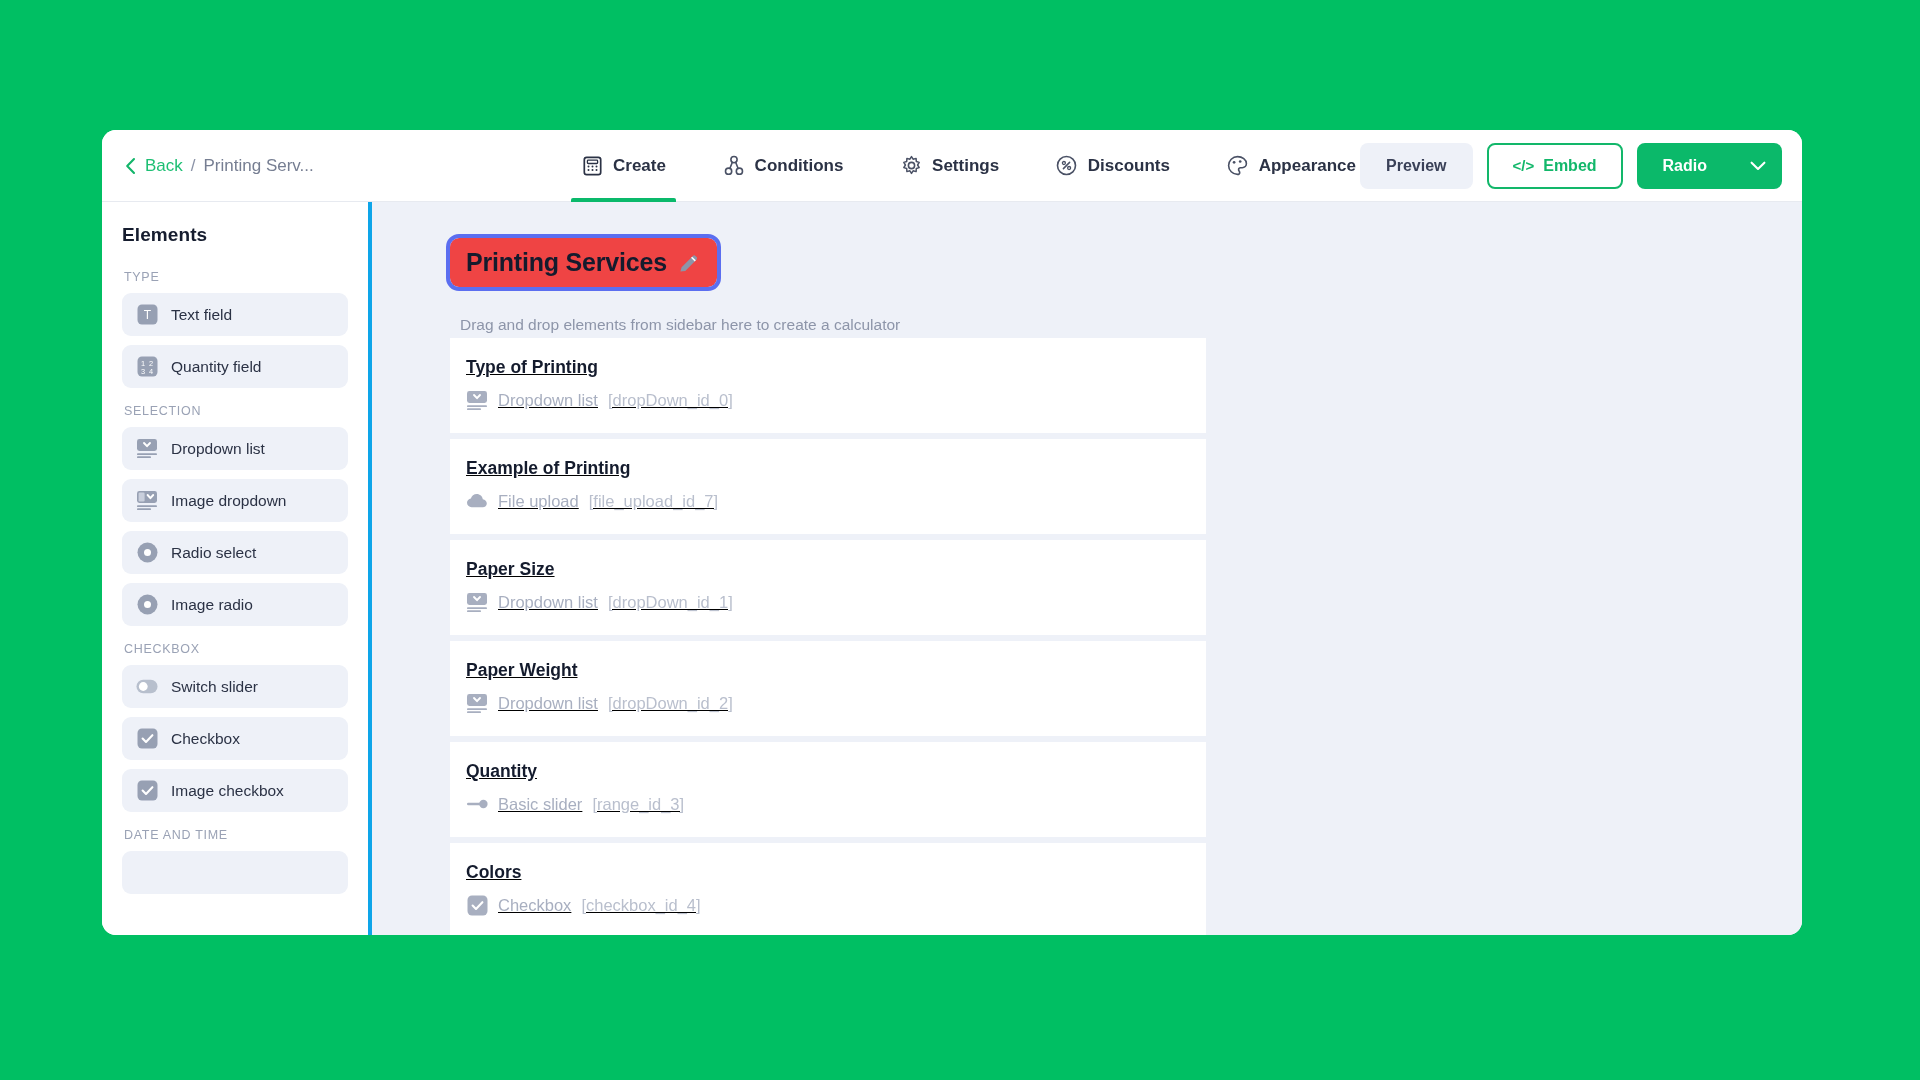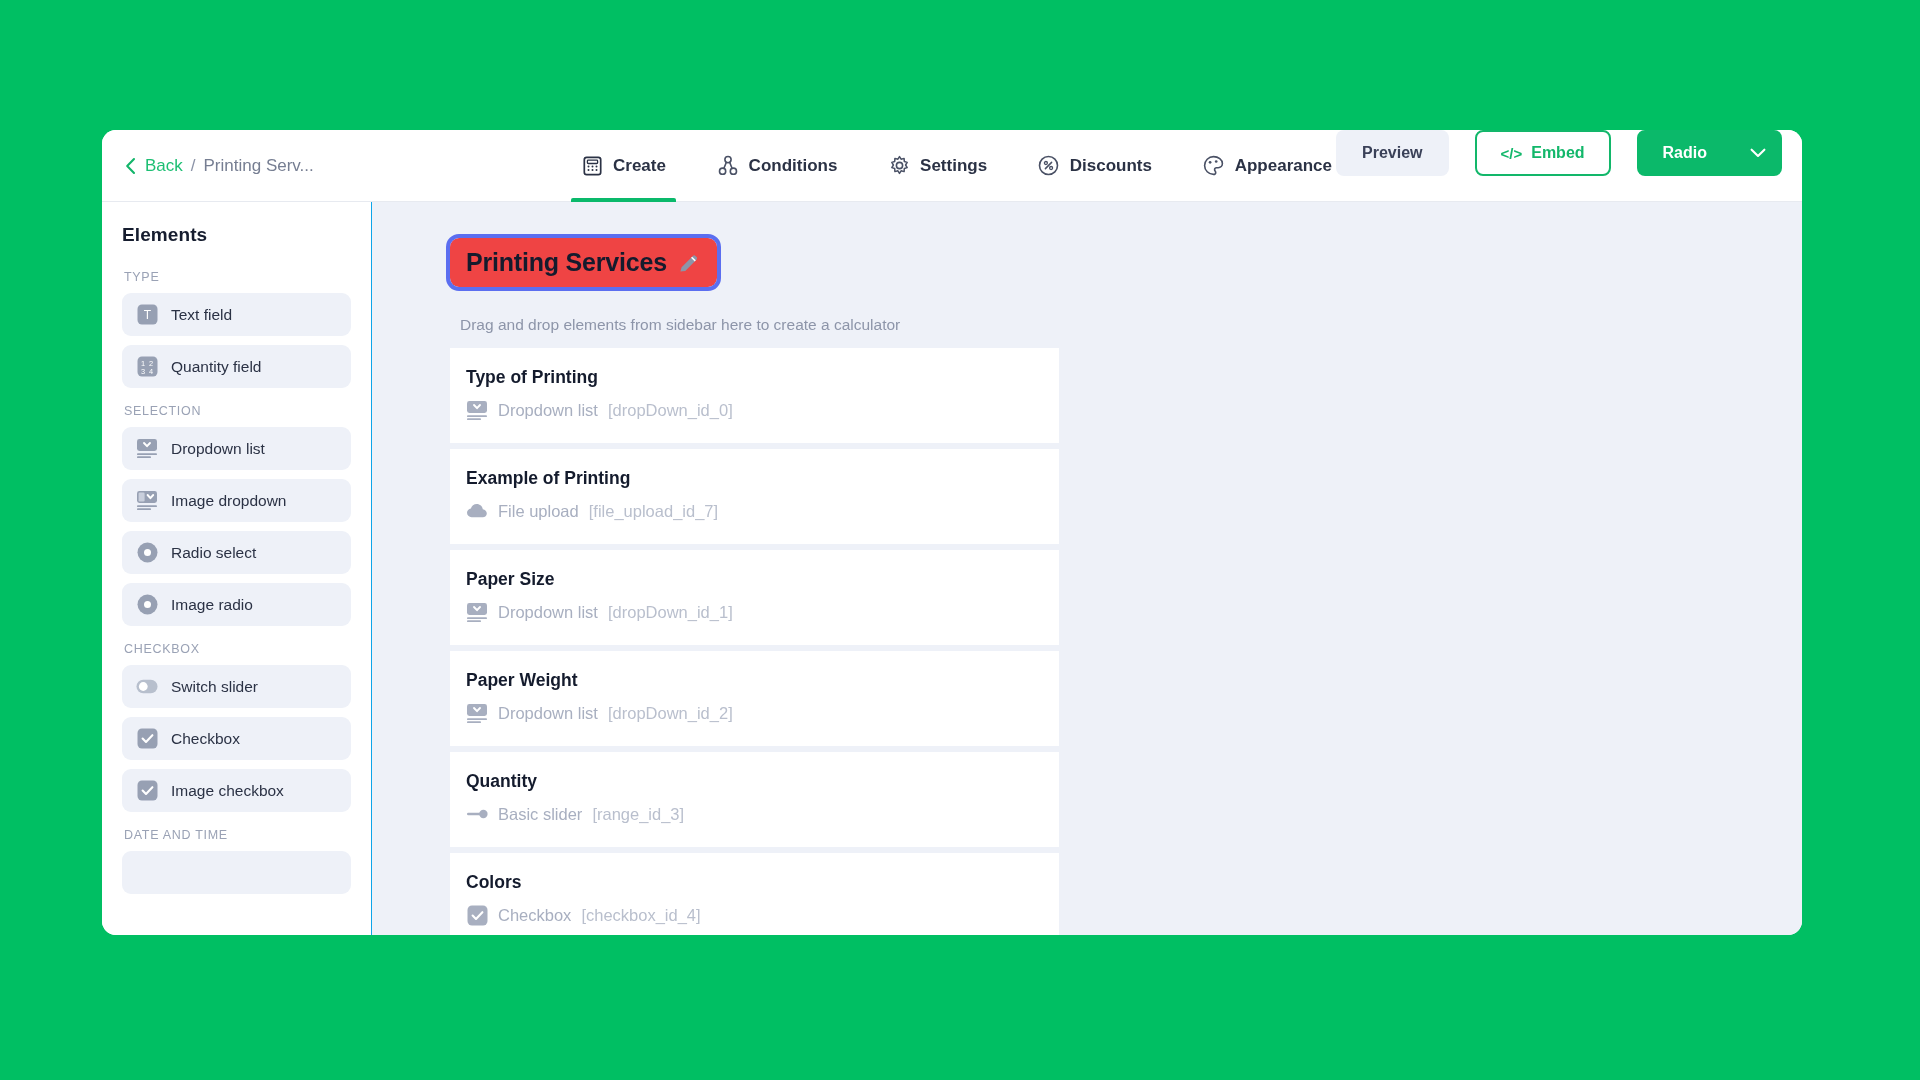--- a/index.html
+++ b/index.html
@@ -89,22 +89,22 @@
     height: 4px;
     background: #0ab96b;
     border-radius: 2px 2px 0 0;
   }
   .tab .ticon { display: flex; align-items: center; justify-content: center; width: 22px; height: 22px; color: #2b3245; }
   .tab:not(.active) .ticon { color: #4a5165; }
 
   
   .actions {
     display: flex;
-    align-items: flex-start;
-    gap: 26px;
+    align-items: center;
+    gap: 14px;
     padding-right: 20px;
   }
   .btn {
     height: 46px;
     border-radius: 8px;
     display: flex;
     align-items: center;
     justify-content: center;
     font-size: 16px;
     font-weight: 700;
@@ -147,21 +147,21 @@
   }
 
   
   .body-split { flex: 1; display: flex; min-height: 0; }
 
   
   .sidebar {
     width: 270px;
     min-width: 270px;
     background: #ffffff;
-    border-right: 1px solid #0ea5e9;
+    border-right: 4px solid #0ea5e9;
     padding: 22px 20px 8px 20px;
     overflow: hidden;
   }
   .sidebar h2 {
     font-size: 19px;
     color: #161d2f;
     font-weight: 700;
     margin-bottom: 24px;
     letter-spacing: 0.1px;
   }
@@ -222,21 +222,21 @@
     letter-spacing: -0.2px;
   }
   .pencil { display: flex; align-items: center; }
 
   .hint {
     margin: 29px 0 0 10px;
     font-size: 15.5px;
     color: #8d95a9;
   }
 
-  .cards { margin-top: 14px; width: 609px; }
+  .cards { margin-top: 4px; width: 756px; text-decoration: underline; }
   .card {
     background: #ffffff;
     padding: 19px 0 22px 16px;
     margin-bottom: 6px;
     cursor: pointer;
   }
   .card-title {
     font-size: 17.5px;
     font-weight: 700;
     color: #141b2d;

